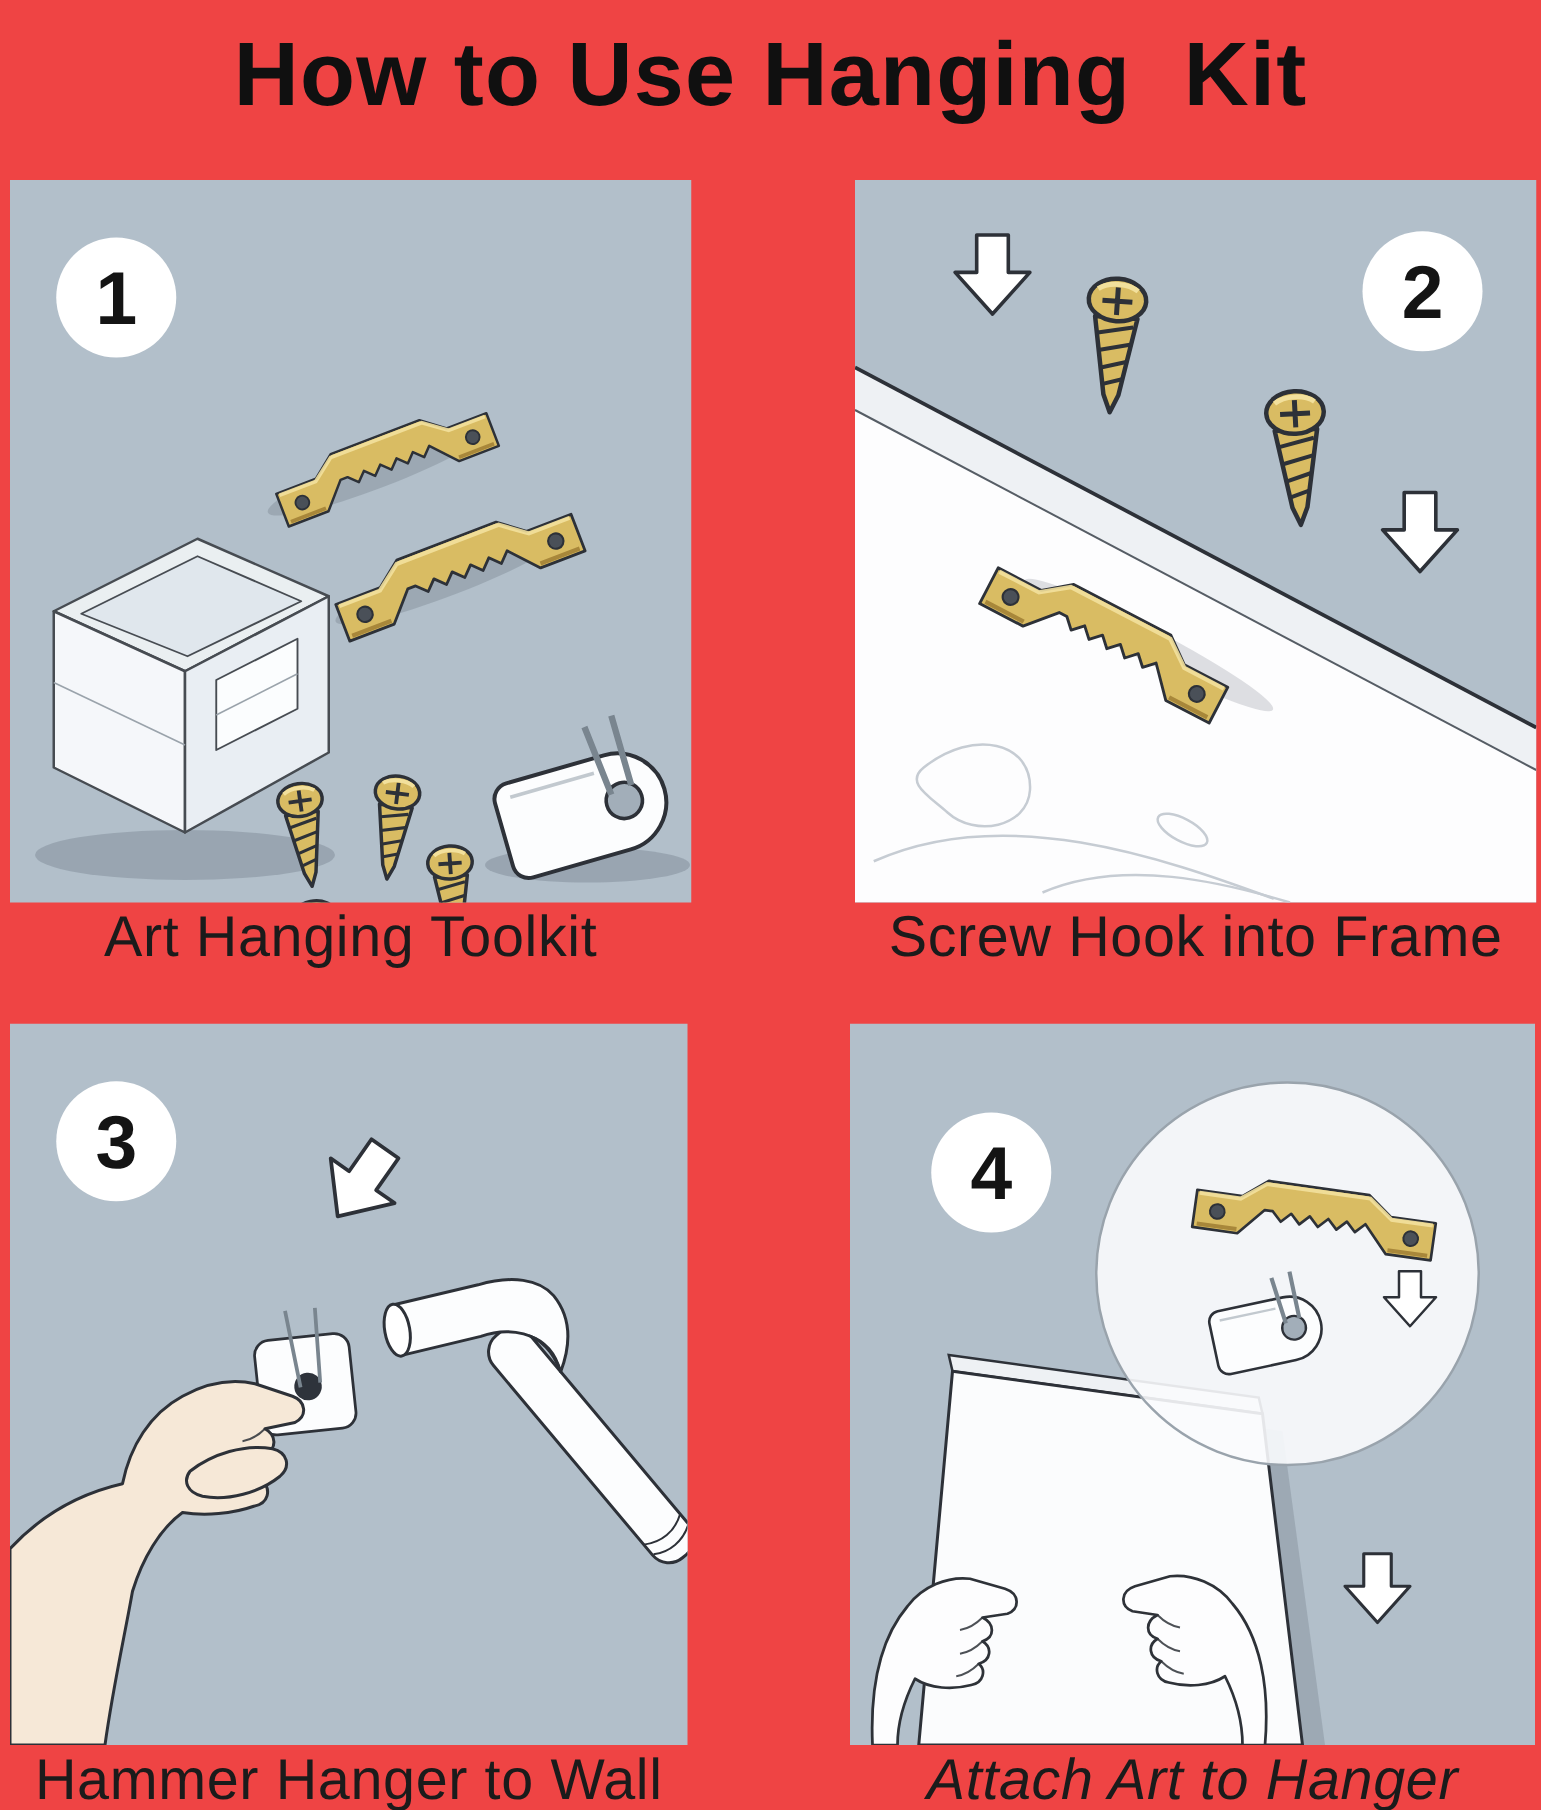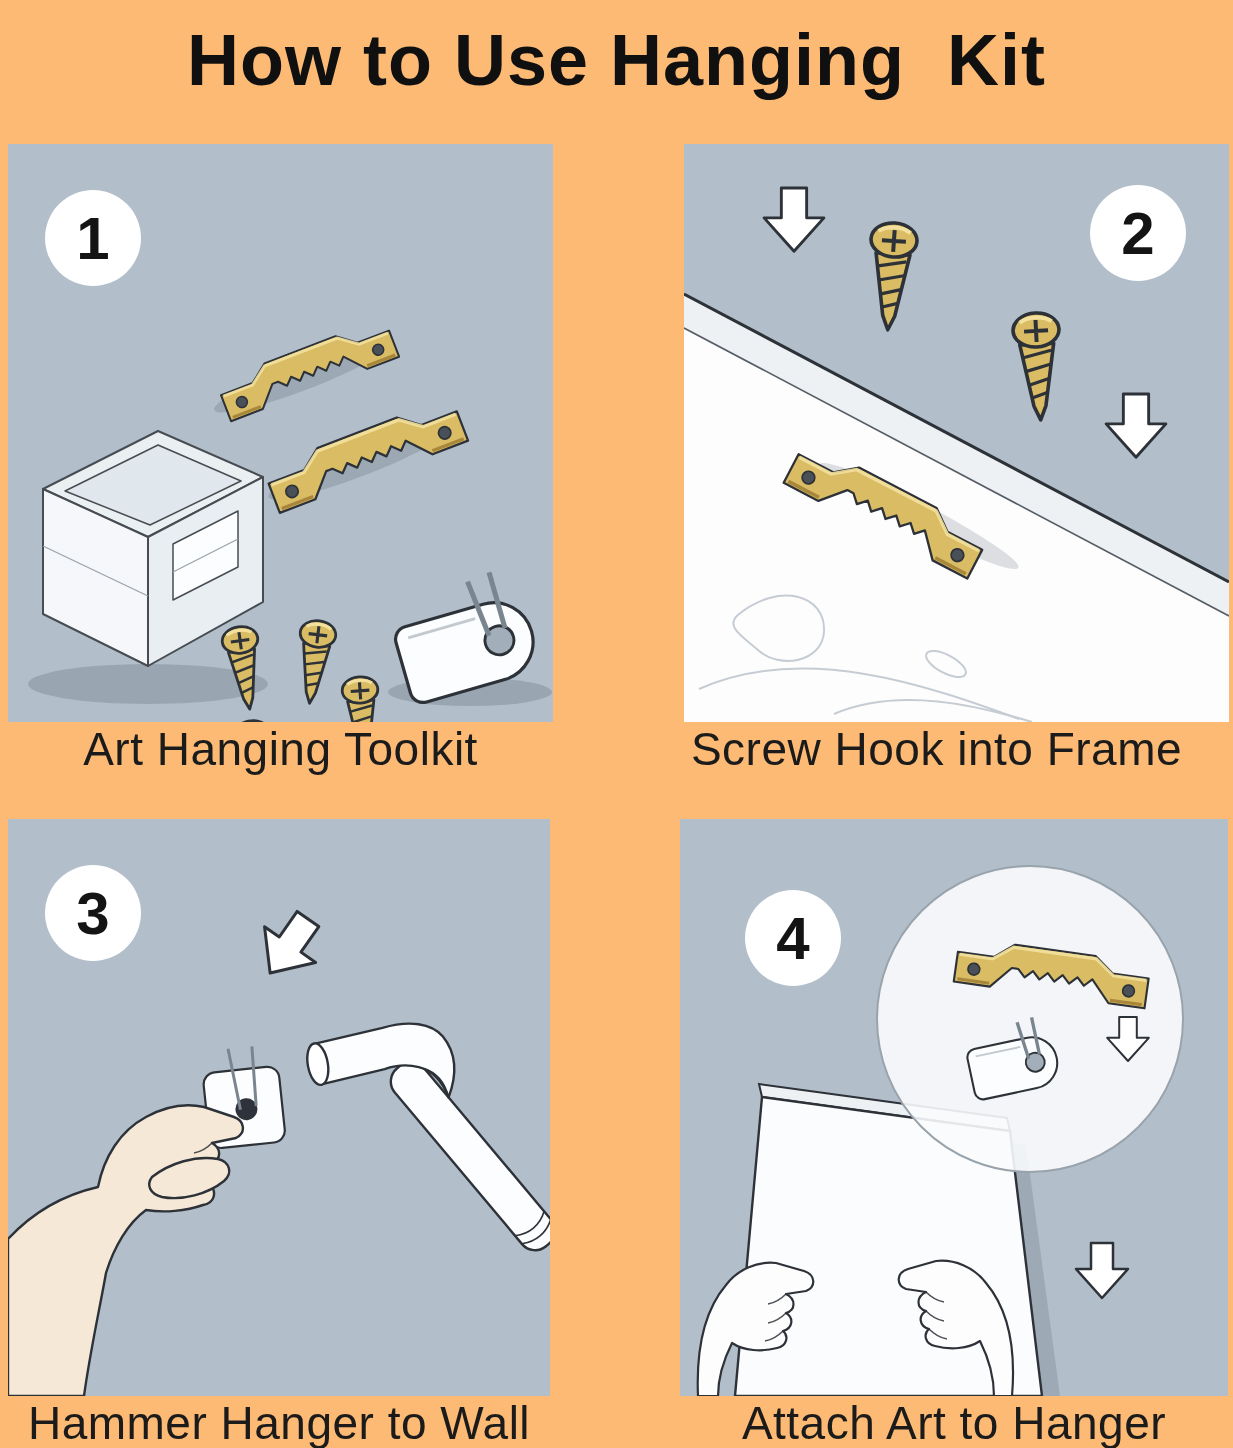--- a/index.html
+++ b/index.html
@@ -3,21 +3,21 @@
 <meta charset="utf-8">
 <style>
   :root{
     --panel-bg:#b2bfca;
     --brass:#d9bc63;
     --outline:#2d3138;
     --skin:#f6e8d7;
   }
   *{box-sizing:border-box;}
   body{margin:0;background:#ffffff;font-family:"Liberation Sans",sans-serif;}
-  .page{position:relative;width:1233px;height:1448px;background:#fdba74;overflow:hidden;}
+  .page{position:relative;width:1233px;height:1448px;background:#ef4444;overflow:hidden;}
   .title{
     position:absolute;left:0;top:0;width:100%;height:120px;
     display:flex;align-items:center;justify-content:center;
     font-size:72px;font-weight:600;color:#101010;letter-spacing:1px;
     white-space:pre;margin:0;
   }
   .panel{position:absolute;background:var(--panel-bg);}
   .panel svg{position:absolute;left:0;top:0;display:block;}
   .step-badge{
     position:absolute;width:96px;height:96px;border-radius:50%;
@@ -30,23 +30,23 @@
   }
   #p1{left:8px;top:144px;width:545px;height:578px;}
   #p2{left:684px;top:144px;width:545px;height:578px;}
   #p3{left:8px;top:819px;width:542px;height:577px;}
   #p4{left:680px;top:819px;width:548px;height:577px;}
   #p1 .step-badge{left:37px;top:46px;}
   #p2 .step-badge{left:406px;top:41px;}
   #p3 .step-badge{left:37px;top:46px;}
   #p4 .step-badge{left:65px;top:71px;}
   #cap1{left:8px;top:726px;width:545px;}
-  #cap2{left:664px;top:726px;width:545px;}
+  #cap2{left:684px;top:726px;width:545px;}
   #cap3{left:8px;top:1400px;width:542px;}
-  #cap4{left:680px;top:1400px;width:548px;}
+  #cap4{left:680px;top:1400px;width:548px;font-style:italic;}
 </style>
 </head>
 <body>
 
 <svg width="0" height="0" style="position:absolute" aria-hidden="true">
   <defs>
     <g id="sym-hanger">
       <path d="M0,14 L34,14 L52,0 L128,0 L146,14 L180,14 L180,42 L146,42 L128,22 L121,29 L114,22 L107,29 L100,22 L93,29 L86,22 L79,29 L72,22 L65,29 L58,22 L52,22 L34,42 L0,42 Z" fill="var(--brass)" stroke="var(--outline)" stroke-width="2" stroke-linejoin="round"></path>
       <path d="M2,16 L33,16 L51,2.5 L129,2.5 L147,16 L178,16" fill="none" stroke="#f2e09c" stroke-width="3" opacity="0.9"></path>
       <path d="M3,39 L33,39 M147,39 L177,39" stroke="#a8873a" stroke-width="3" fill="none"></path>

